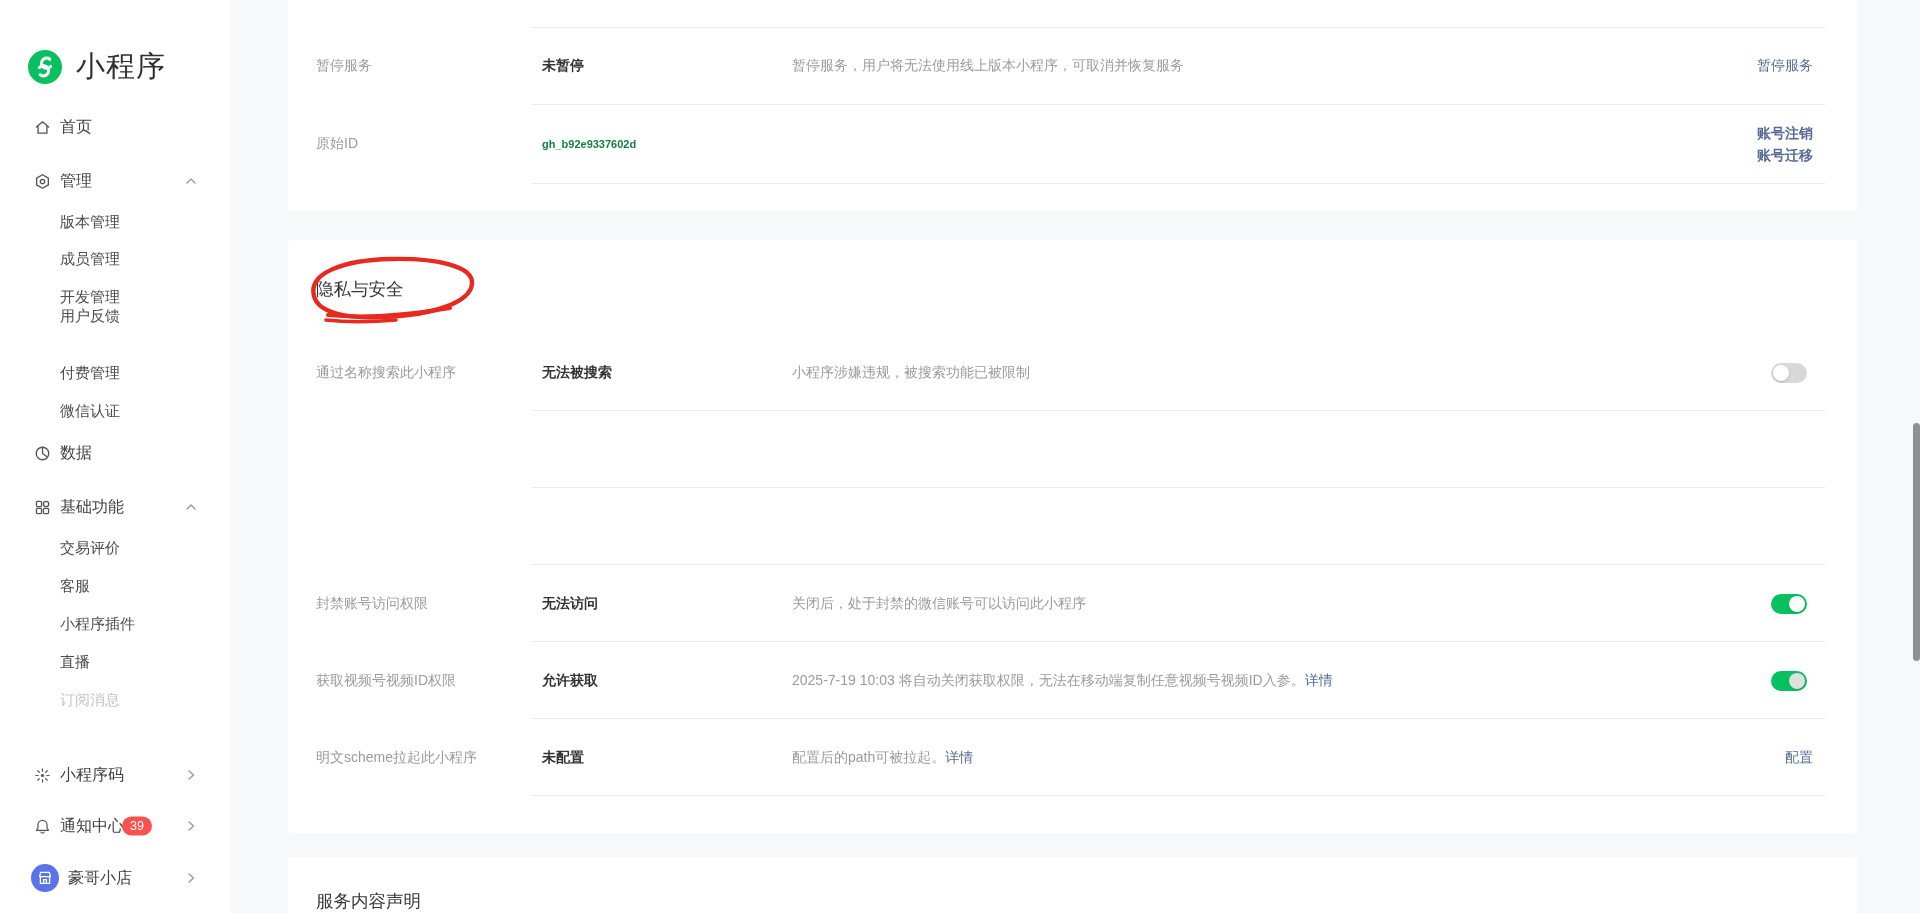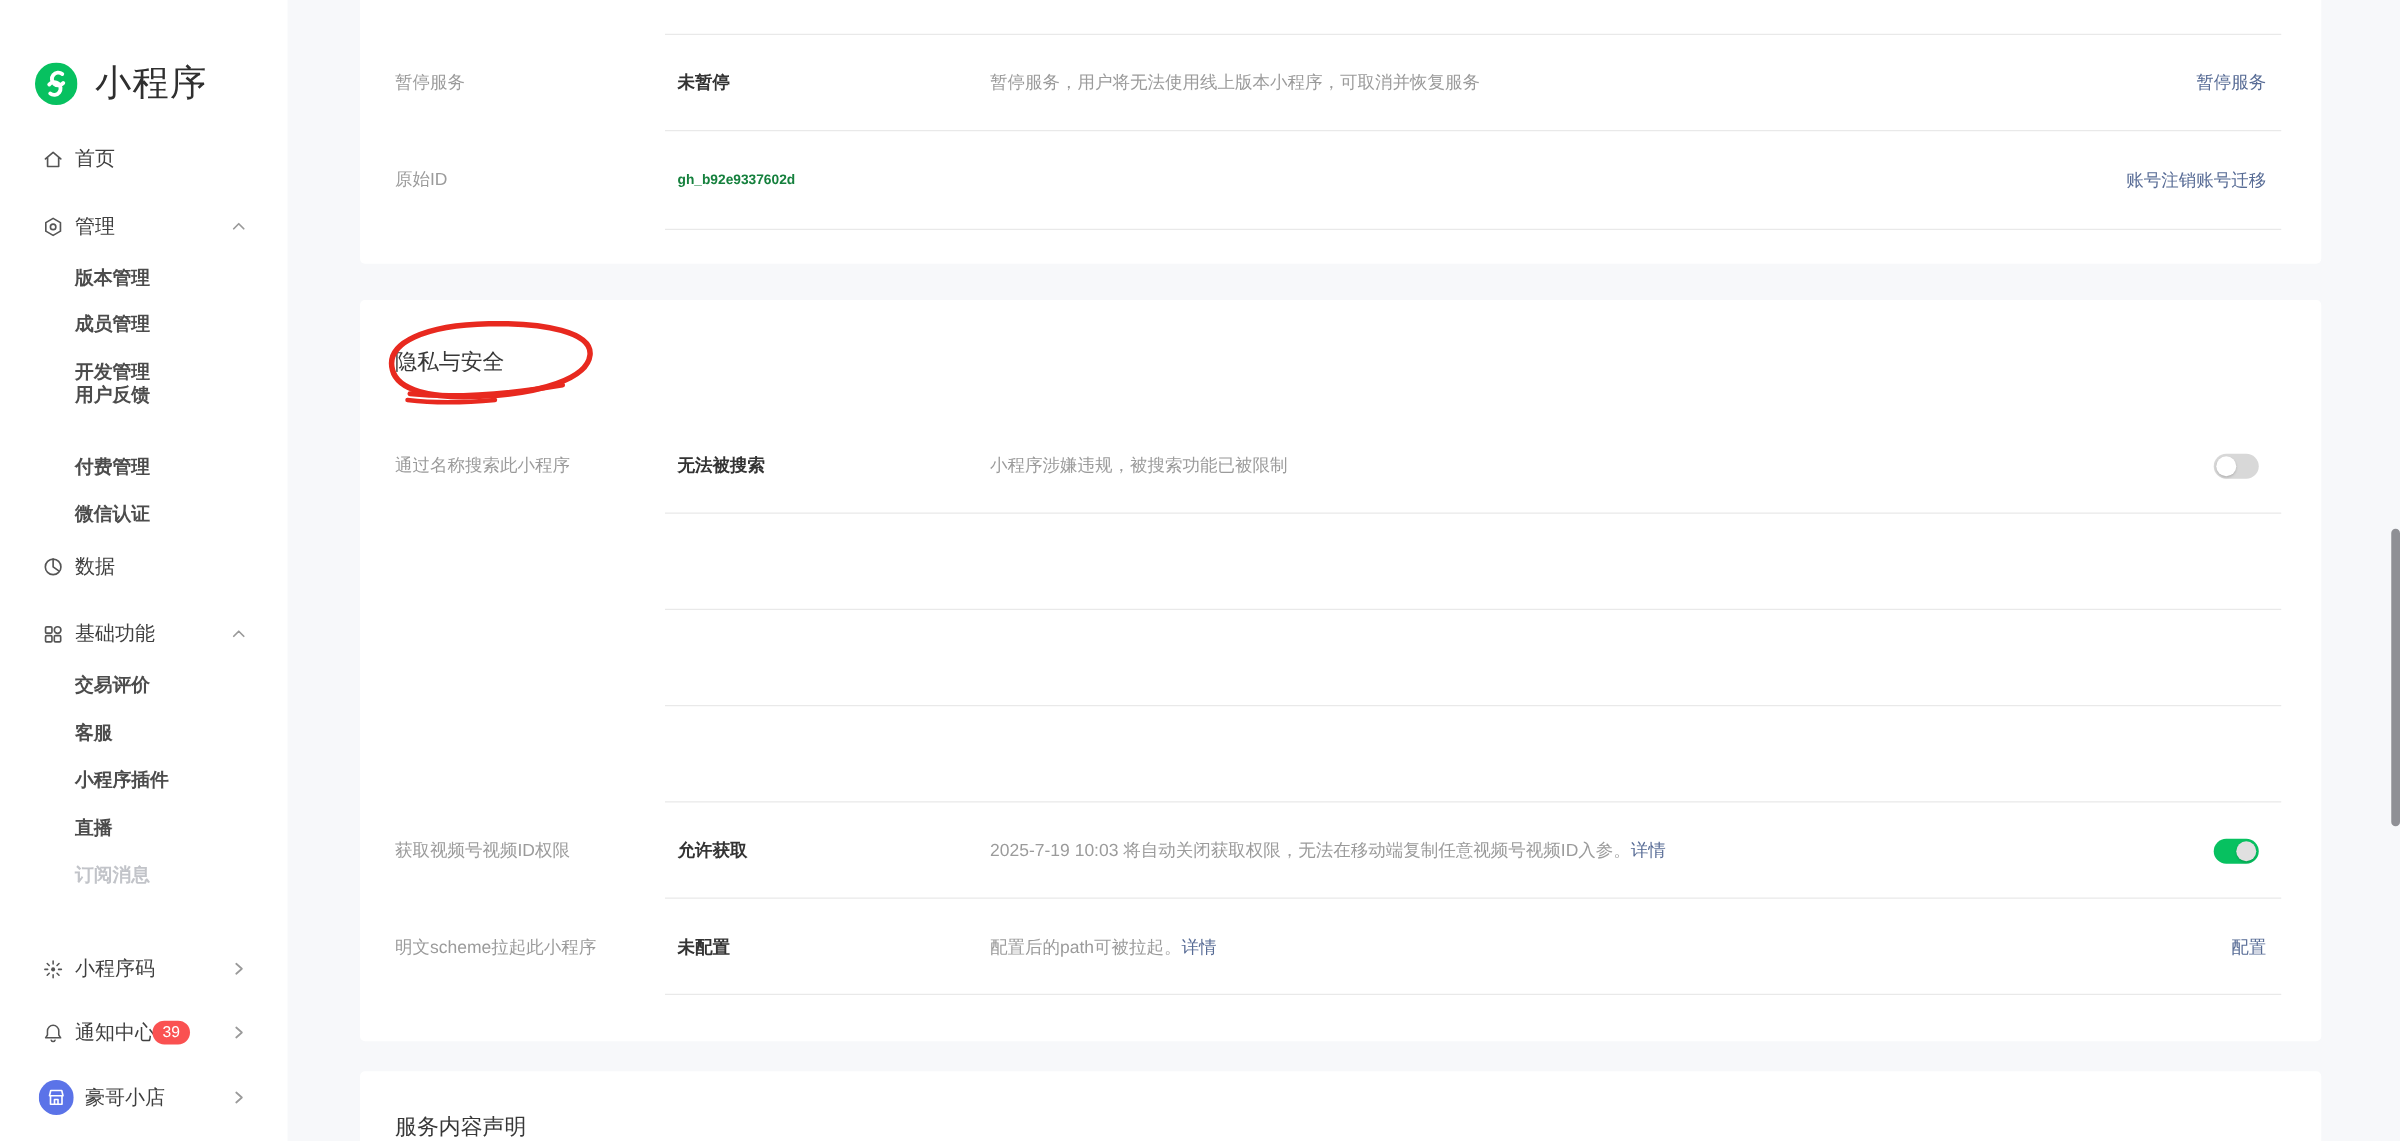--- a/index.html
+++ b/index.html
@@ -6,41 +6,41 @@
     background:#f7f8fa;font-family:"Liberation Sans","DejaVu Sans",sans-serif;
     -webkit-font-smoothing:antialiased;}
   
   #sidebar{position:absolute;left:0;top:0;width:230px;height:913px;background:#ffffff;}
   .logo-row{position:absolute;left:28px;top:47px;display:flex;align-items:center;}
   .logo-circle{width:34px;height:34px;flex:0 0 34px;}
   .logo-text{margin-left:14px;font-size:29px;color:#2f2f2f;letter-spacing:1px;}
   .snav{position:absolute;left:0;width:230px;height:24px;display:flex;align-items:center;cursor:pointer;}
   .snav .nicon{position:absolute;left:34px;width:17px;height:17px;display:flex;}
   .snav .nlabel{position:absolute;left:60px;font-size:16px;color:#3f3f3f;white-space:nowrap;}
-  .snav .sublabel{position:absolute;left:60px;font-size:15px;color:#4c4c4c;white-space:nowrap;font-weight:bold;}
+  .snav .sublabel{position:absolute;left:60px;font-size:15px;color:#4c4c4c;white-space:nowrap;}
   .snav .muted{color:#c2c4c9;}
   .snav .chev{position:absolute;left:184px;width:14px;height:14px;display:flex;}
   .badge{position:absolute;left:122px;top:50%;transform:translateY(-50%);
     background:#fa5151;color:#fff;font-size:12.5px;height:19px;line-height:19px;
     padding:0 8px;border-radius:10px;}
   .avatar{position:absolute;left:31px;width:28px;height:28px;}
   
   .card{position:absolute;left:288px;width:1569px;background:#ffffff;border-radius:4px;}
   #card-account{top:-8px;height:219px;}
   #card-privacy{top:240px;height:593px;}
   #card-service{top:857px;height:90px;}
   .hline{position:absolute;left:244px;width:1293px;height:1px;background:#e9e9e9;}
   .row{position:absolute;left:0;right:0;}
   .cell{position:absolute;top:50%;transform:translateY(-50%);font-size:14px;white-space:nowrap;}
   .c-label{left:28px;color:#9b9b9b;}
   .c-value{left:254px;color:#333333;font-weight:bold;}
   .c-value-plain{left:254px;color:#15803d;font-weight:bold;font-size:11px;}
   .c-desc{left:504px;color:#9b9b9b;}
   .c-action{right:44px;color:#576b95;cursor:pointer;}
-  .c-actions{right:44px;display:flex;flex-direction:row;align-items:flex-start;line-height:22px;}
+  .c-actions{right:44px;display:flex;flex-direction:column;align-items:flex-start;line-height:22px;font-weight:bold;}
   .c-actions span{color:#576b95;cursor:pointer;font-size:14px;}
   .ilink{color:#576b95;cursor:pointer;}
   .card-title{position:absolute;left:28px;font-size:17.5px;color:#383838;white-space:nowrap;}
   
   .toggle{position:absolute;right:50px;top:50%;transform:translateY(-50%);
     width:36px;height:20px;border-radius:10px;cursor:pointer;background:#dcdcdc;}
   .toggle .knob{position:absolute;top:2px;width:16px;height:16px;border-radius:50%;
     background:#fff;box-shadow:0 1px 2px rgba(0,0,0,.18);}
   .toggle[data-state="off"]{background:#d8d8d8;}
   .toggle[data-state="off"] .knob{left:2px;}
@@ -234,20 +234,28 @@
     <span class="toggle" data-state="off">
         <span class="knob"></span>
       </span>
   </div>
   <div class="hline" style="top:170px"></div>
 
   <div class="hline" style="top:247px"></div>
 
   <div class="hline" style="top:324px"></div>
 
+  <div class="row" style="top:325px;height:77px">
+    <span class="cell c-label">封禁账号访问权限</span>
+    <span class="cell c-value">无法访问</span>
+    <span class="cell c-desc"><span>关闭后，处于封禁的微信账号可以访问此小程序</span></span>
+    <span class="toggle" data-state="on">
+        <span class="knob"></span>
+      </span>
+  </div>
   <div class="hline" style="top:401px"></div>
 
   <div class="row" style="top:402px;height:77px">
     <span class="cell c-label">获取视频号视频ID权限</span>
     <span class="cell c-value">允许获取</span>
     <span class="cell c-desc"><span>2025-7-19 10:03 将自动关闭获取权限，无法在移动端复制任意视频号视频ID入参。</span><span class="ilink">详情</span></span>
     <span class="toggle" data-state="on-muted">
         <span class="knob"></span>
       </span>
   </div>

